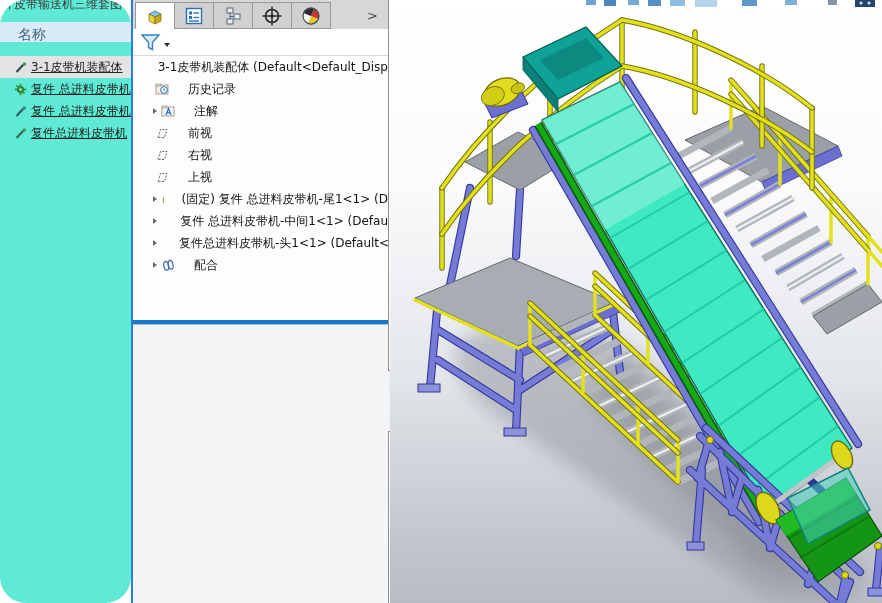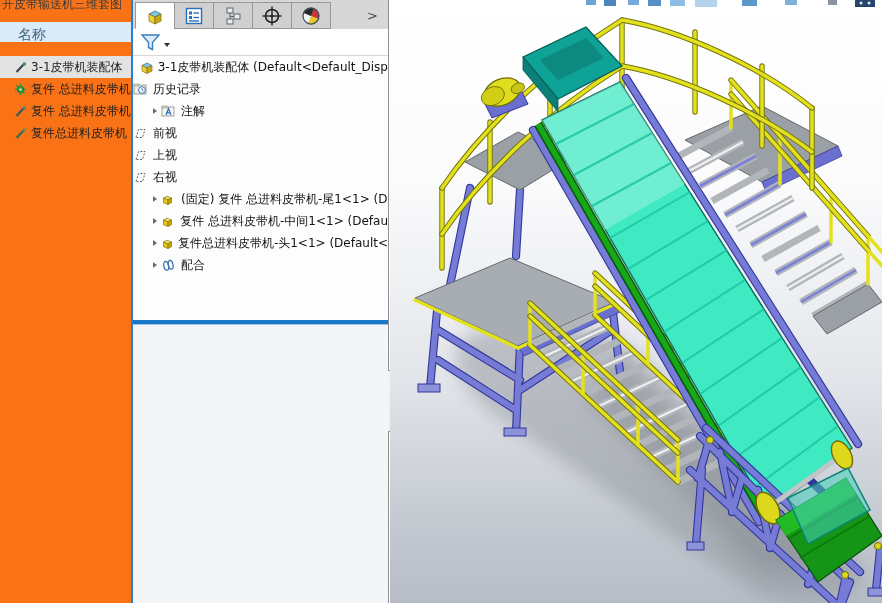--- a/index.html
+++ b/index.html
@@ -2,51 +2,51 @@
 <html><head>
 <meta charset="utf-8">
 <style>
   html,body{margin:0;padding:0;}
   body{
     width:882px;height:603px;overflow:hidden;position:relative;
     font-family:"DejaVu Sans","Liberation Sans",sans-serif;
     background:#ffffff;font-size:12px;color:#222;
   }
   
-  .explorer{position:absolute;left:0;top:0;width:131px;height:603px;background:#f97316;overflow:hidden;}
+  .explorer{position:absolute;left:0;top:0;width:131px;height:603px;background:#5eead4;overflow:hidden;border-radius:26px;}
   .explorer-title{position:absolute;left:2px;top:-4px;white-space:nowrap;color:#3b3b3b;font-size:12px;}
   .explorer-header{position:absolute;left:0;top:22px;width:131px;height:20px;background:#d9eaf8;
     color:#44667f;line-height:24px;padding-left:18px;box-sizing:border-box;font-size:14px;}
   .explorer-list{position:absolute;left:0;top:56px;width:131px;}
-  .explorer-item{height:22px;display:flex;align-items:center;gap:4px;padding-left:14px;white-space:nowrap;overflow:hidden;}
+  .explorer-item{height:22px;display:flex;align-items:center;gap:4px;padding-left:14px;white-space:nowrap;overflow:hidden;text-decoration:underline;}
   .explorer-item.selected{background:#e3e3e3;}
   .explorer-item svg{flex:0 0 auto;}
   
   .win-edge{position:absolute;left:131px;top:0;width:2px;height:603px;background:#2a7fd4;}
   
   .panel{position:absolute;left:133px;top:0;width:256px;height:603px;background:#fdfdfd;
     border-right:1px solid #8f8f8f;box-sizing:border-box;overflow:hidden;}
   .tabbar{position:absolute;left:0;top:0;width:100%;height:29px;background:#d7d7d7;display:flex;align-items:flex-end;}
   .tab{width:40px;height:27px;background:#d0d0d0;border:1px solid #989898;box-sizing:border-box;
     display:flex;align-items:center;justify-content:center;margin-left:-1px;}
   .tab:first-child{margin-left:2px;}
   .tab.active{background:#ffffff;border-bottom-color:#ffffff;}
   .tab-overflow{flex:1;text-align:right;padding-right:10px;color:#444;font-size:13px;line-height:27px;}
   .filterrow{position:absolute;left:0;top:29px;width:100%;height:27px;background:#ffffff;
     border-bottom:1px solid #d8d8d8;display:flex;align-items:center;box-sizing:border-box;}
   .filterbtn{display:flex;align-items:center;padding-left:6px;gap:1px;}
   .caret{width:0;height:0;border-top:4px solid #333;border-left:3.5px solid transparent;border-right:3.5px solid transparent;margin-top:6px;}
   .filter-input{flex:1;border:none;outline:none;height:20px;font:inherit;background:transparent;}
   .tree{position:absolute;left:0;top:56px;width:100%;}
   .trow{height:22px;display:flex;align-items:center;white-space:nowrap;overflow:hidden;}
-  .trow .lbl{margin-left:5px;color:#141414;}
+  .trow .lbl{margin-left:18px;color:#141414;}
   .arrow-slot{width:12px;flex:0 0 12px;display:flex;justify-content:center;}
   .tri{width:0;height:0;border-left:4px solid #6a6a6a;border-top:3.5px solid transparent;border-bottom:3.5px solid transparent;}
   .ind-root{padding-left:6px;}
-  .ind-child{}
+  .ind-child{padding-left:22px;}
   .ind-child-arrow{padding-left:16px;}
   .rollback{position:absolute;left:0;top:320px;width:100%;height:4px;background:#1878c8;border-bottom:1px solid #9cc6e8;}
   .panel-rest{position:absolute;left:0;top:325px;width:100%;height:278px;background:#f4f5f6;}
   
   .splitter{position:absolute;left:388px;top:370px;width:10px;height:62px;background:#f1f2f4;
     border:1px solid #909090;border-left:none;border-radius:0 3px 3px 0;box-sizing:border-box;}
   .splitter .dot{position:absolute;left:2px;top:27px;width:5px;height:5px;border-radius:50%;background:#b9bcc0;border:1px solid #9da0a4;}
   
   .viewport{position:absolute;left:390px;top:0;width:492px;height:603px;
     background:linear-gradient(180deg,#ffffff 0%,#fbfbfc 30%,#e3e6ea 62%,#c3c8d0 88%,#b7bcc5 100%);}
@@ -207,28 +207,28 @@
       <svg width="15" height="15">
         <polygon points="3,11.5 5.5,3.5 12,3.5 9.5,11.5" fill="none" stroke="#5b6770" stroke-width="1" stroke-dasharray="2,1.4"></polygon>
       </svg>
       <span class="lbl">前视</span>
     </div>
 
     <div class="trow ind-child">
       <svg width="15" height="15">
         <polygon points="3,11.5 5.5,3.5 12,3.5 9.5,11.5" fill="none" stroke="#5b6770" stroke-width="1" stroke-dasharray="2,1.4"></polygon>
       </svg>
+      <span class="lbl">右视</span>
+    </div>
+
+    <div class="trow ind-child">
+      <svg width="15" height="15">
+        <polygon points="3,11.5 5.5,3.5 12,3.5 9.5,11.5" fill="none" stroke="#5b6770" stroke-width="1" stroke-dasharray="2,1.4"></polygon>
+      </svg>
       <span class="lbl">上视</span>
-    </div>
-
-    <div class="trow ind-child">
-      <svg width="15" height="15">
-        <polygon points="3,11.5 5.5,3.5 12,3.5 9.5,11.5" fill="none" stroke="#5b6770" stroke-width="1" stroke-dasharray="2,1.4"></polygon>
-      </svg>
-      <span class="lbl">右视</span>
     </div>
 
 
     <div class="trow ind-child-arrow">
       <span class="arrow-slot">
           <span class="tri"></span>
         </span>
       <svg width="15" height="15">
         <polygon points="2.5,6 6,4.2 10.5,6 7,7.8" fill="#f7e96b" stroke="#8a7410" stroke-width="0.7"></polygon>
         <polygon points="2.5,6 7,7.8 7,12.5 2.5,10.7" fill="#e8c913" stroke="#8a7410" stroke-width="0.7"></polygon>

